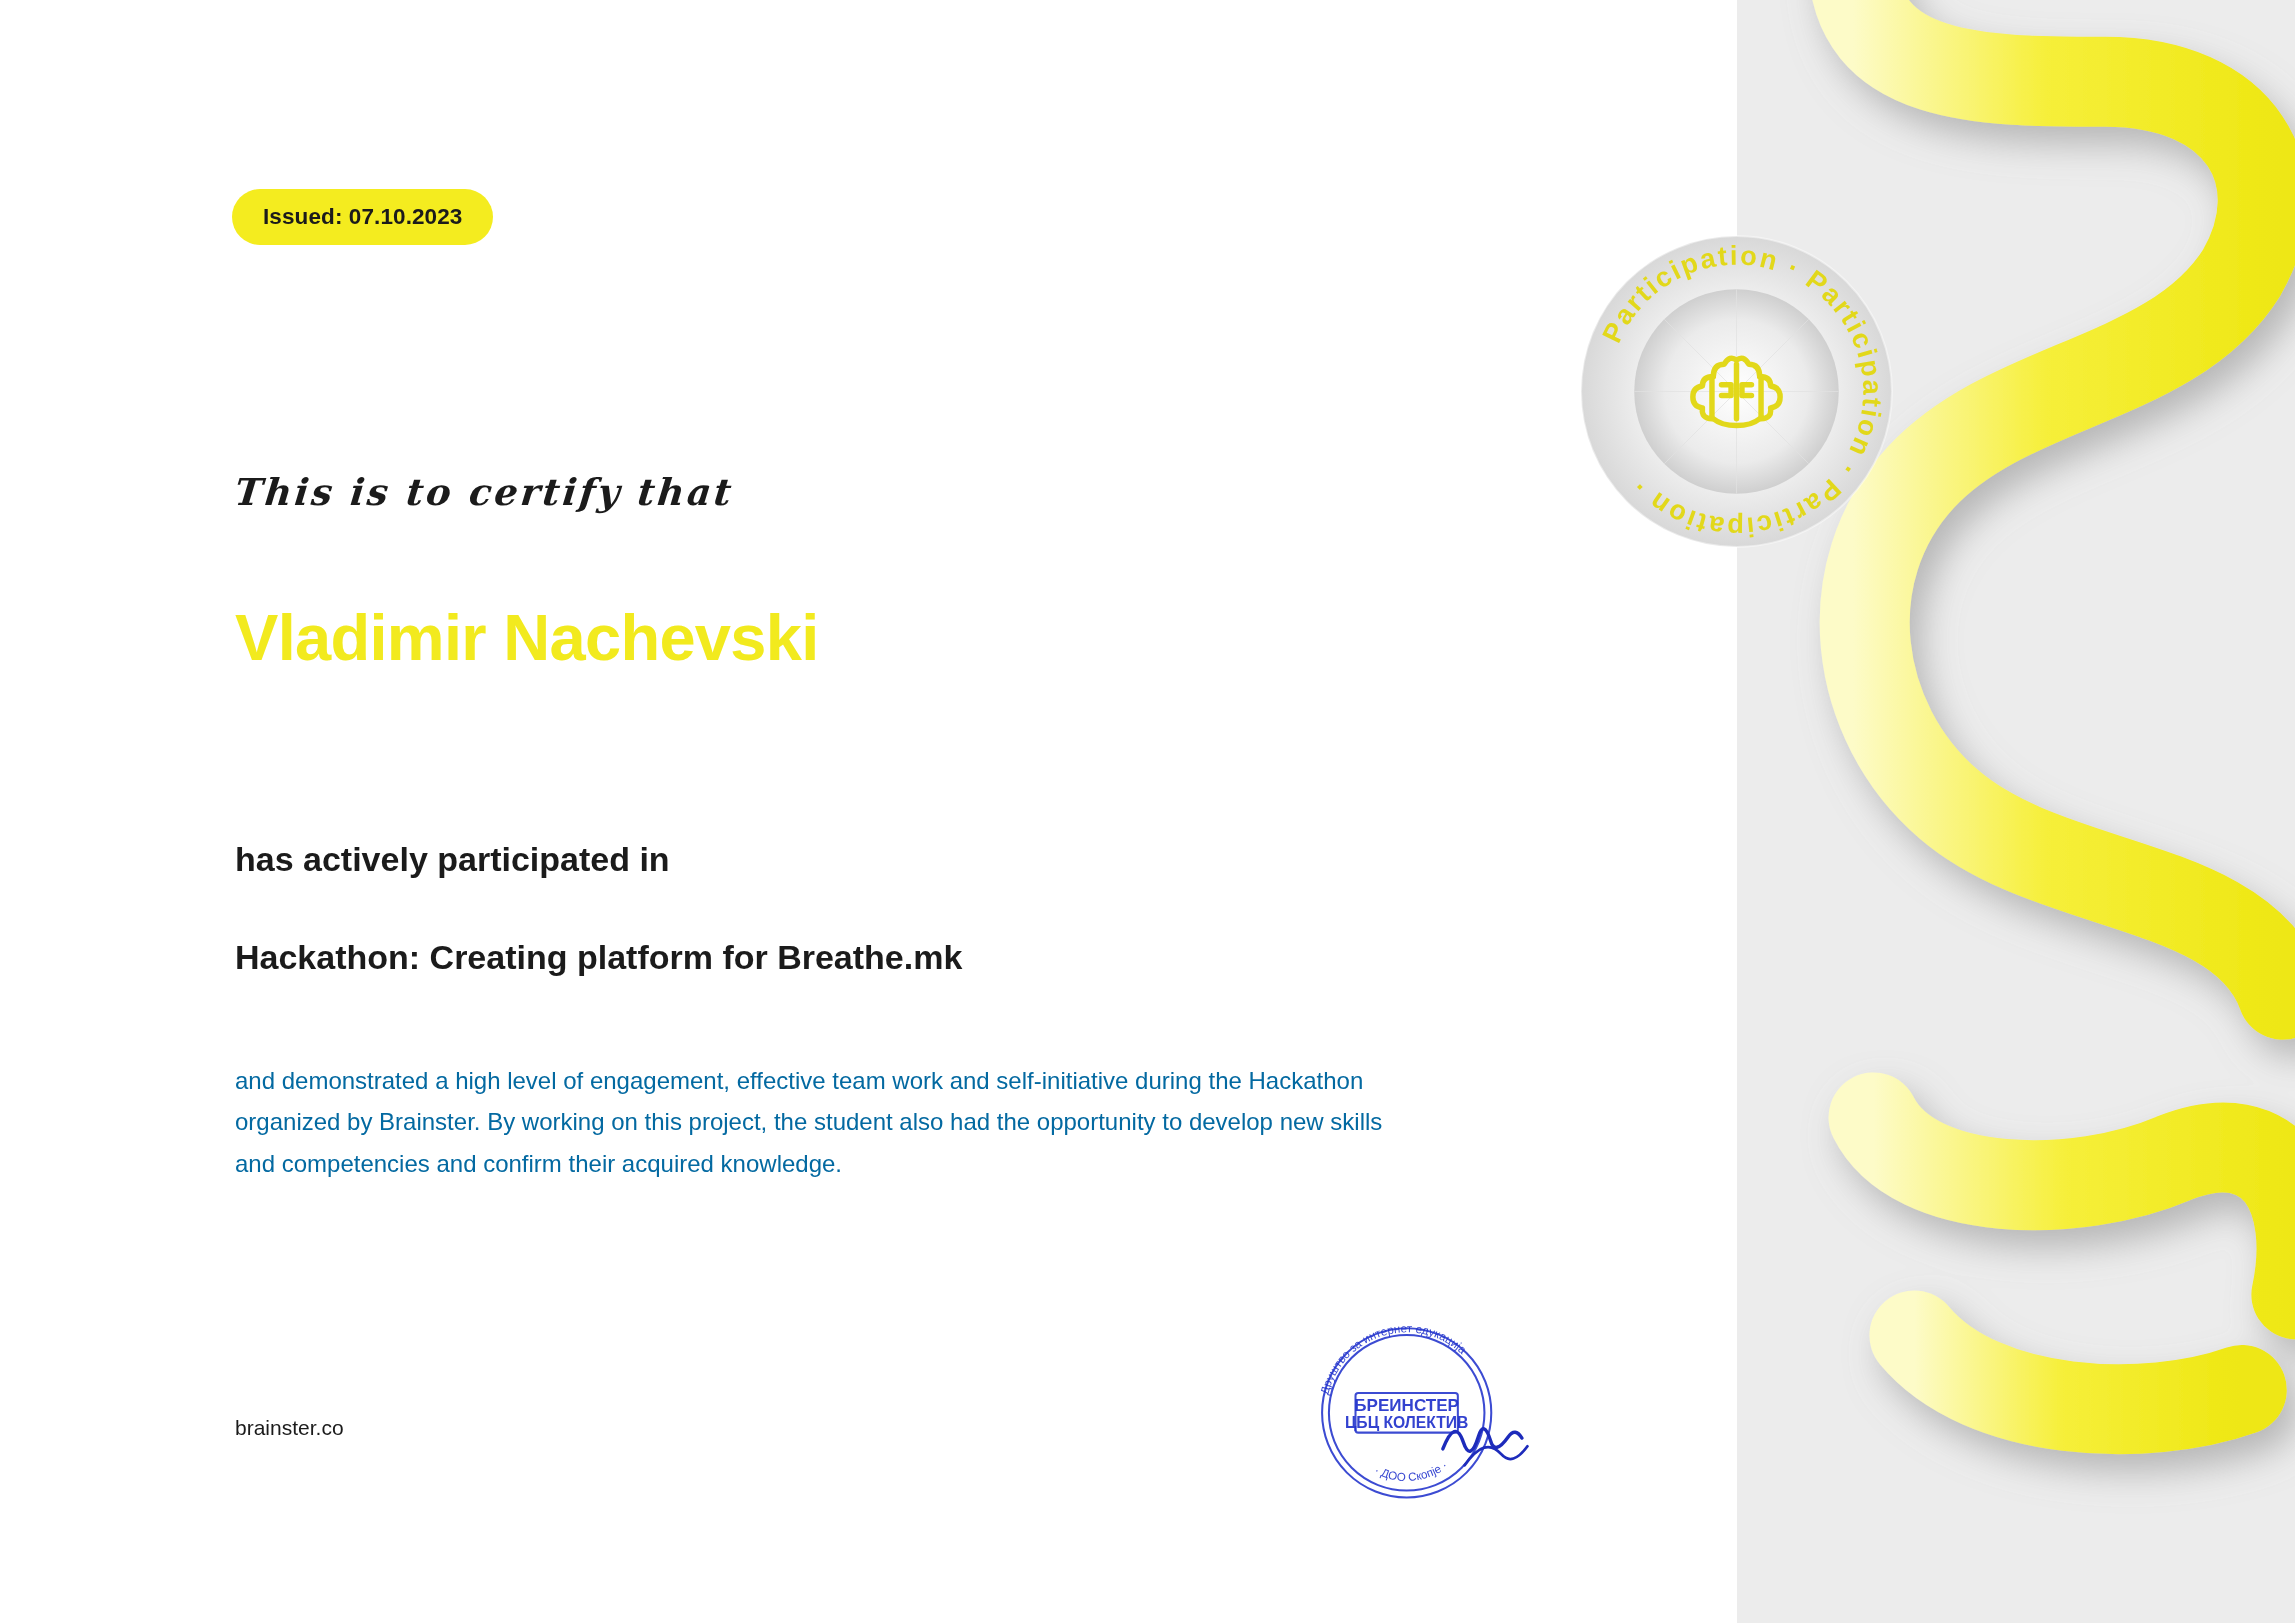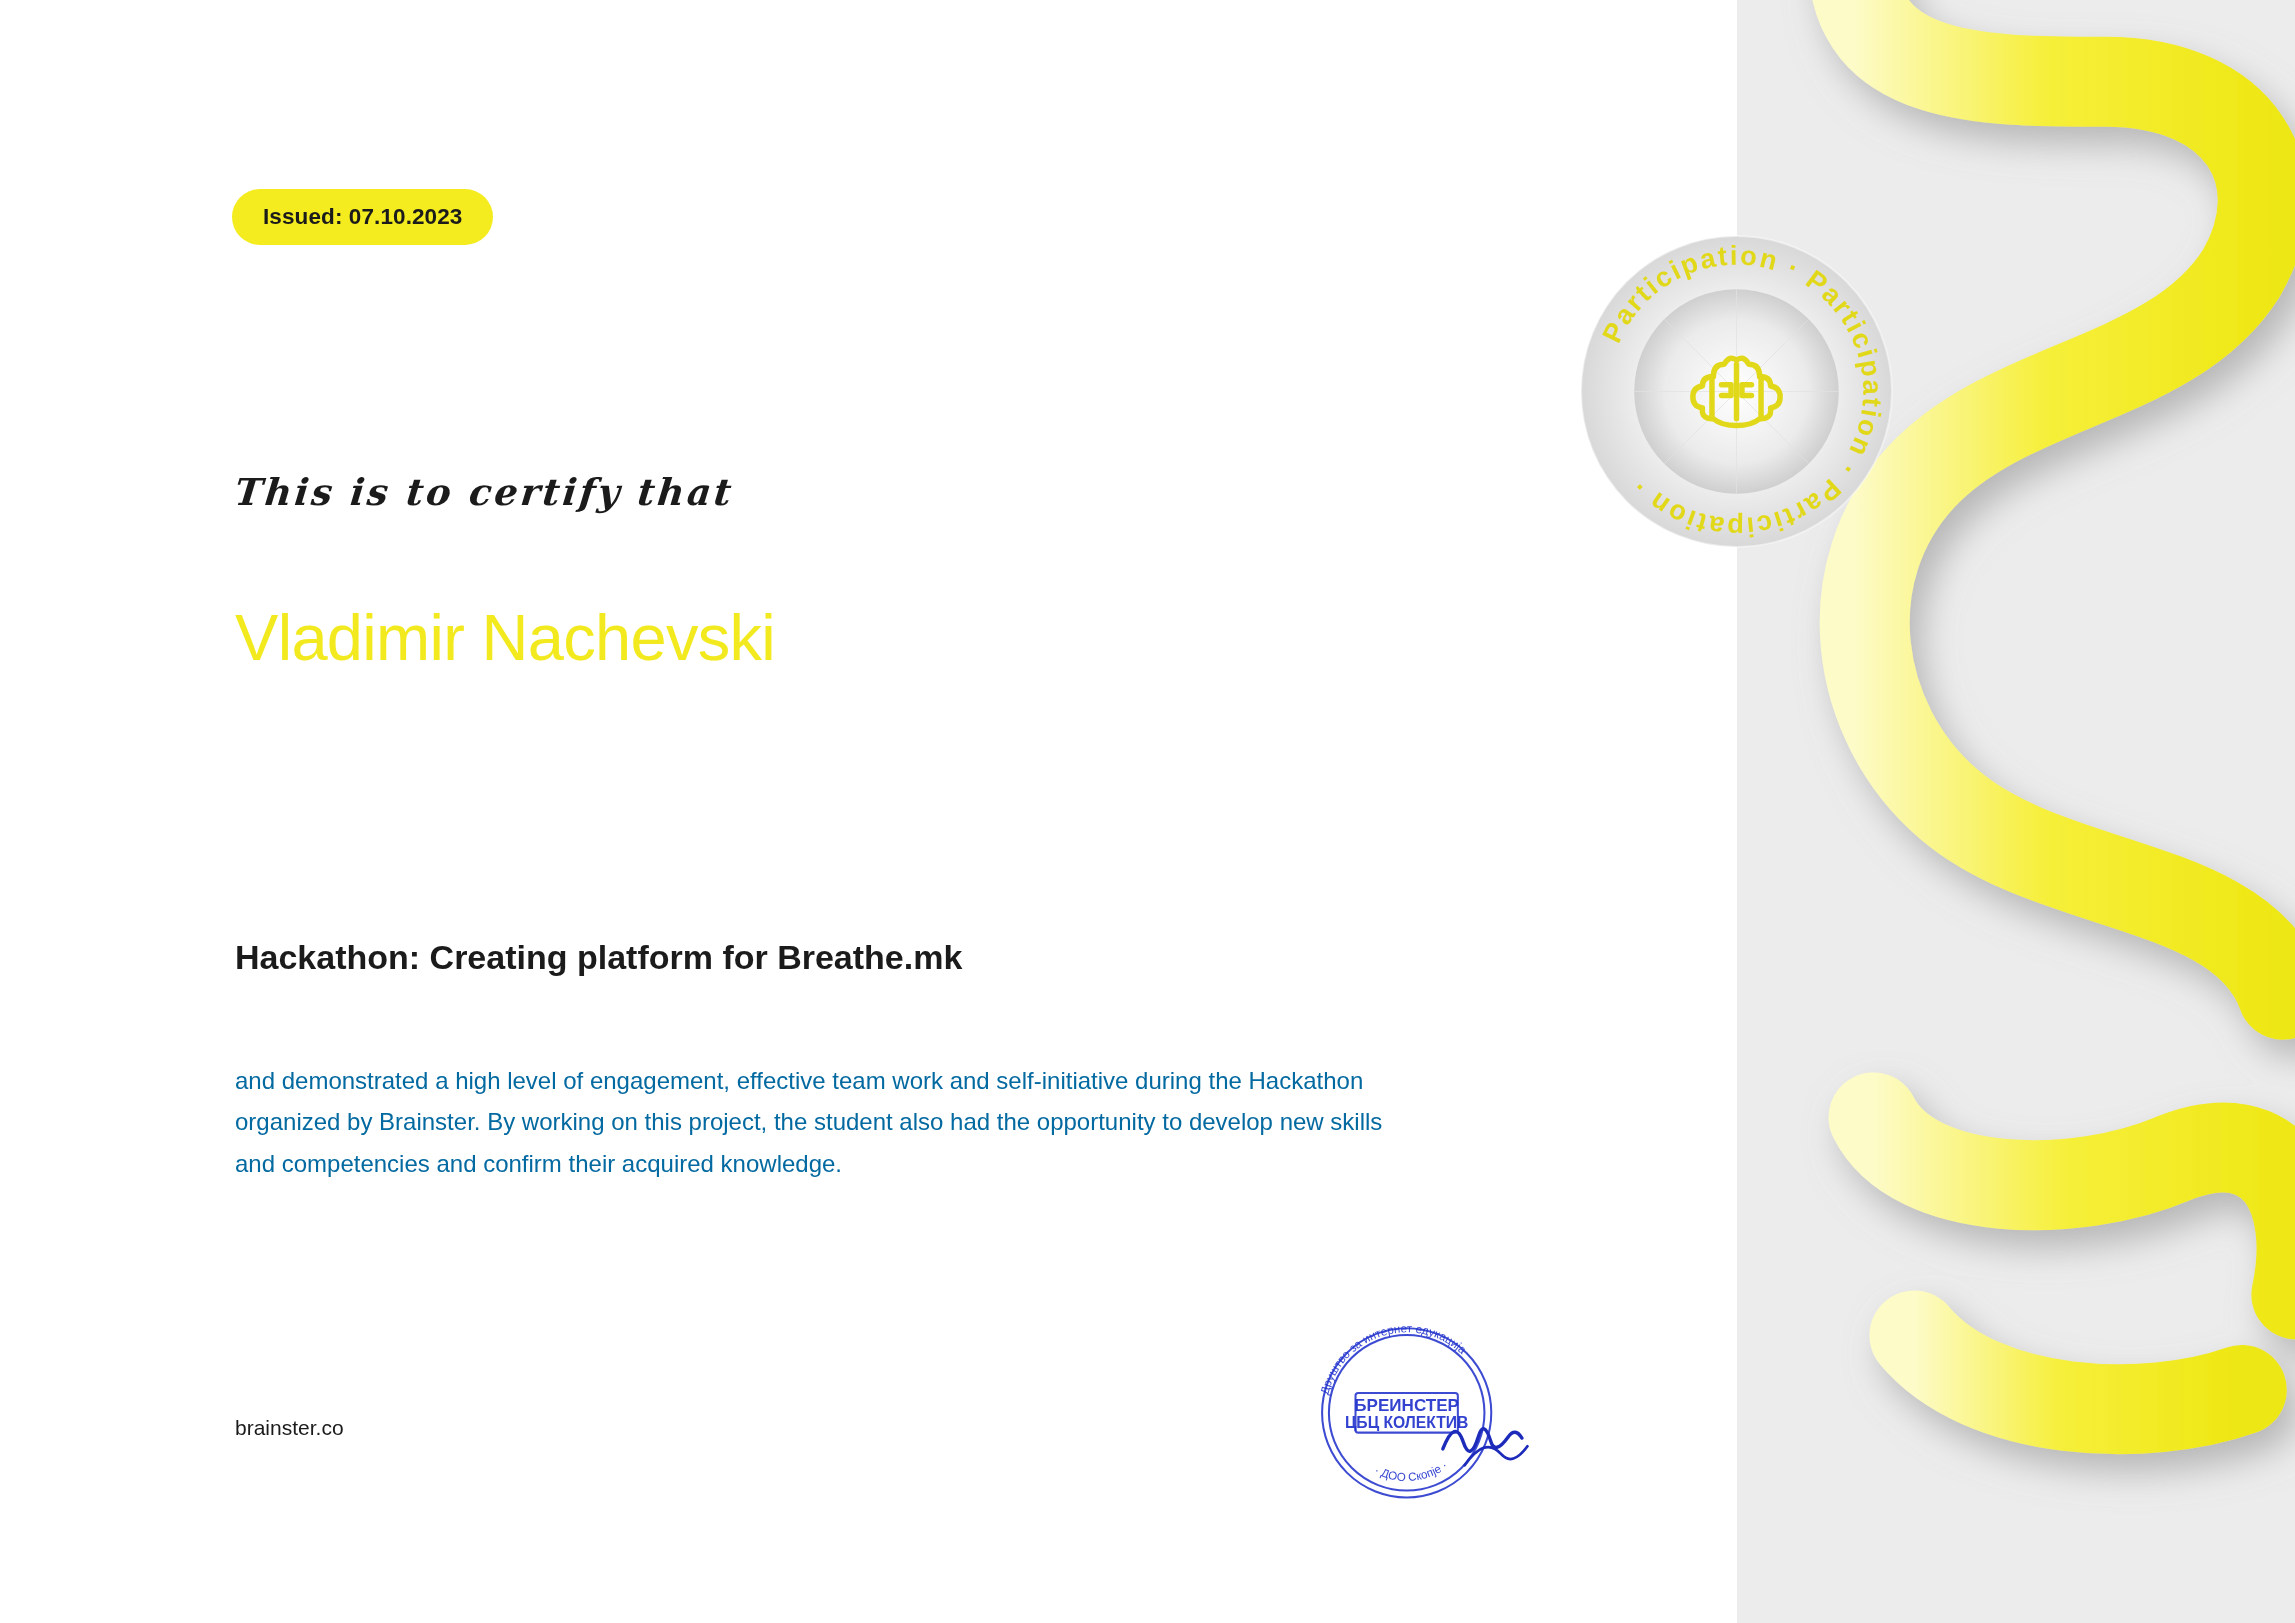--- a/index.html
+++ b/index.html
@@ -67,21 +67,21 @@
     color: #1b1b1b;
     letter-spacing: 2.7px;
     transform: skewX(-6deg);
   }
 
   .recipient-name {
     position: absolute;
     left: 235px;
     top: 600px;
     font-size: 65px;
-    font-weight: normal;
+    font-weight: bold;
     color: #f2ea1e;
     letter-spacing: -0.7px;
     white-space: nowrap;
   }
 
   .participation-line1 {
     position: absolute;
     left: 235px;
     top: 840px;
     font-size: 34px;
@@ -161,20 +161,21 @@
       </g>
     </svg>
   </div>
 
   <div class="issued-pill">Issued: 07.10.2023</div>
 
   <div class="certify-line">This is to certify that</div>
 
   <div class="recipient-name">Vladimir Nachevski</div>
 
+  <div class="participation-line1">has actively participated in</div>
   <div class="participation-line2">Hackathon: Creating platform for Breathe.mk</div>
 
   <div class="body-paragraph">and demonstrated a high level of engagement, effective team work and self-initiative during the Hackathon organized by Brainster. By working on this project, the student also had the opportunity to develop new skills and competencies and confirm their acquired knowledge.</div>
 
   <div class="website">brainster.co</div>
 
   <svg class="seal" viewBox="0 0 550 550">
     <defs>
       <radialGradient id="sealGrad" cx="50%" cy="50%" r="50%">
         <stop offset="0%" stop-color="#ffffff"></stop>

